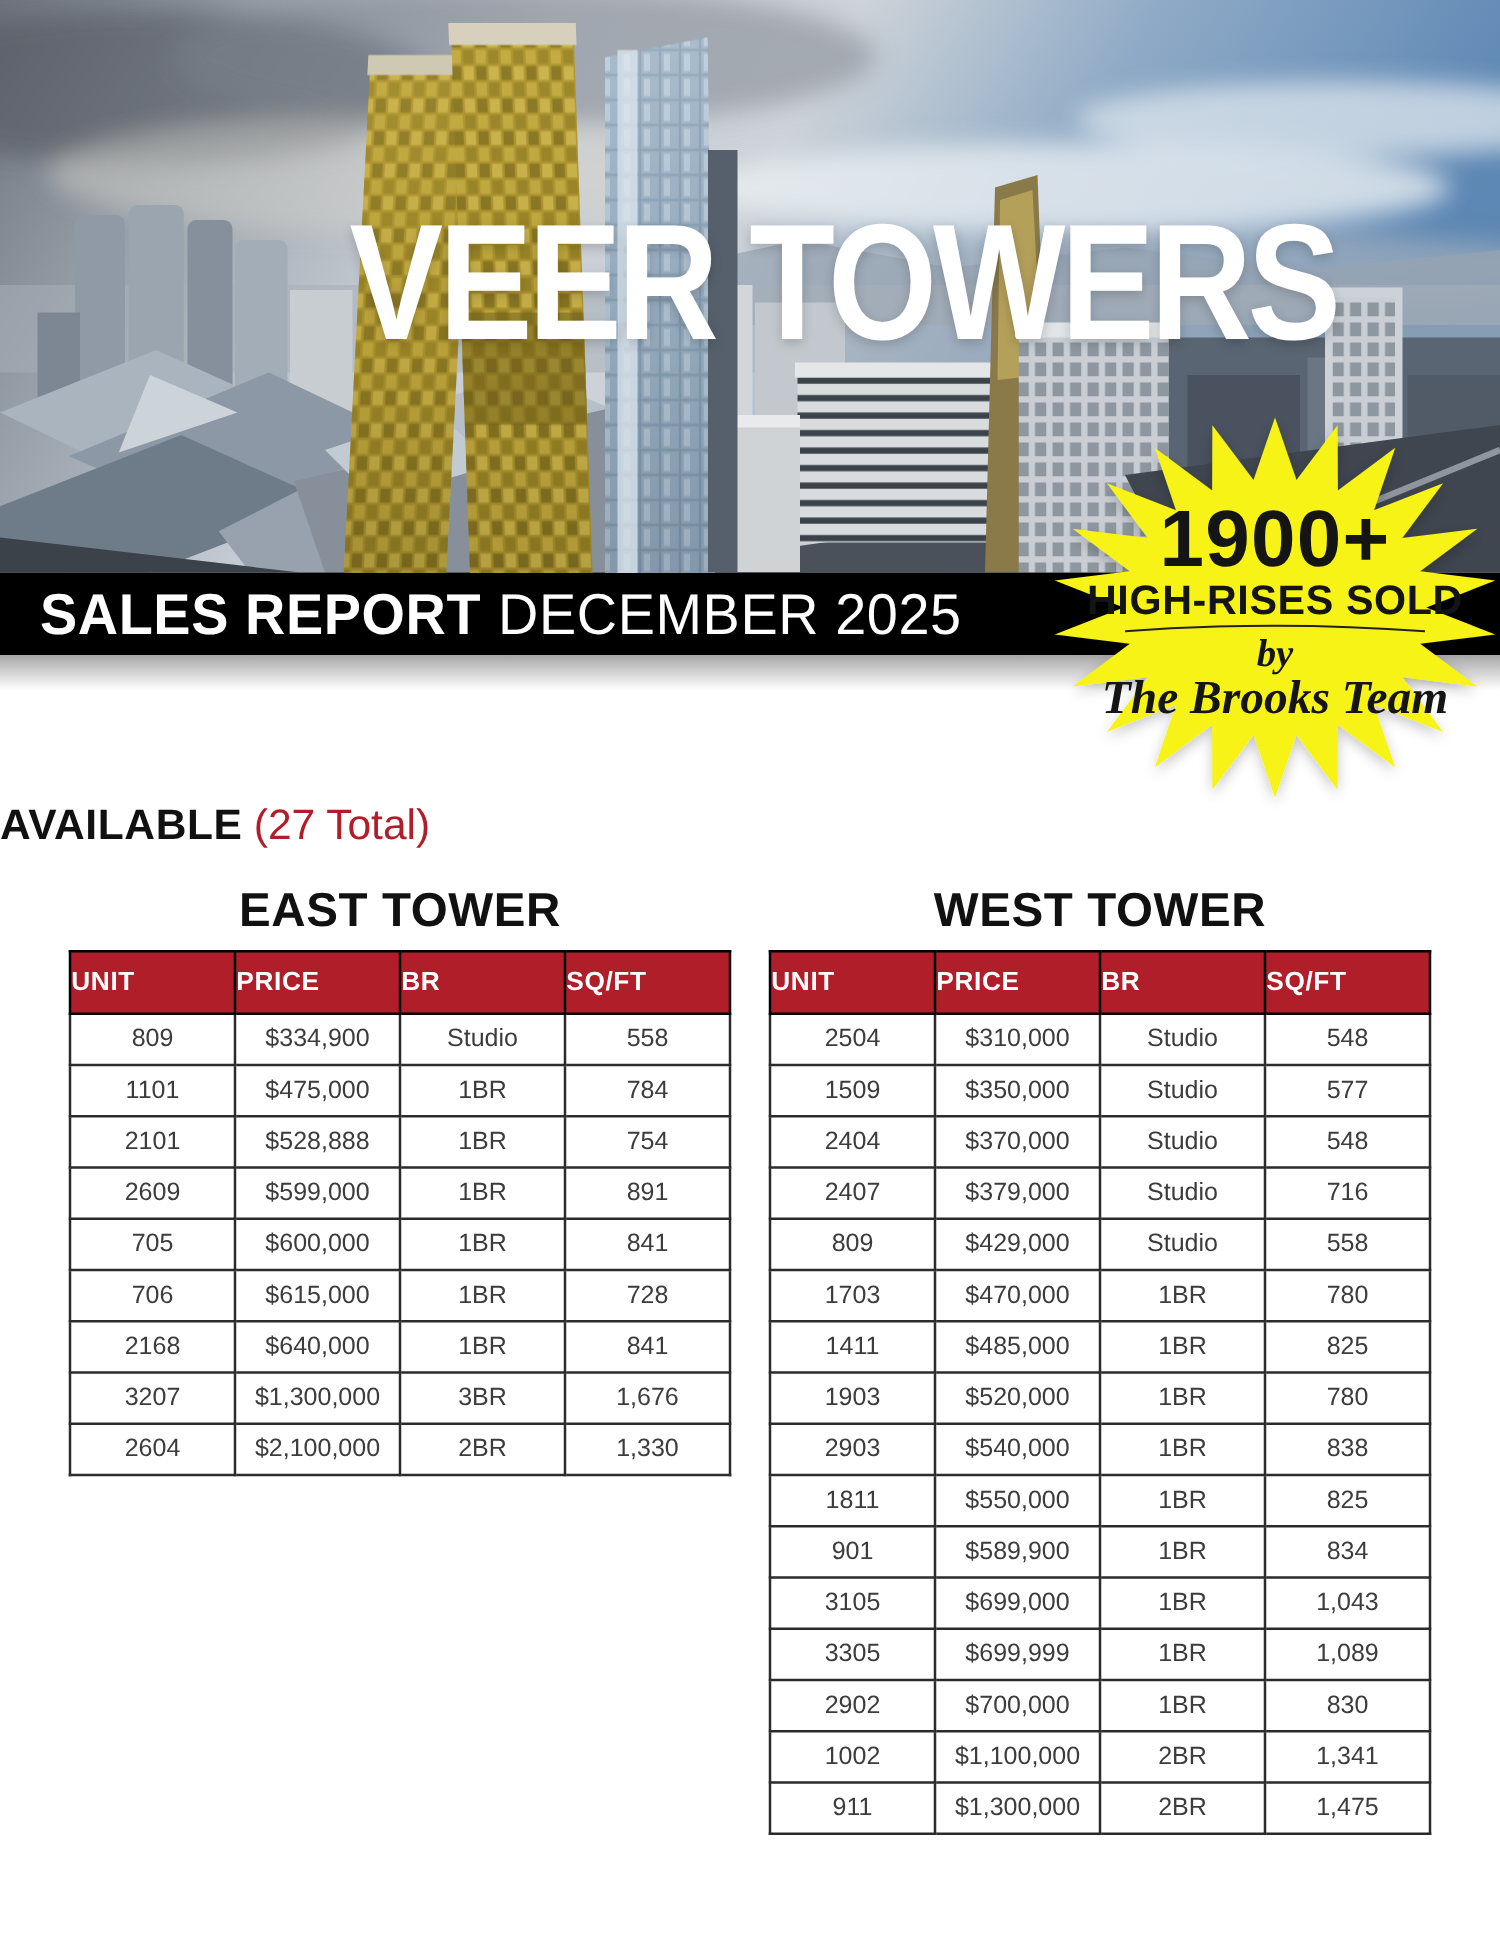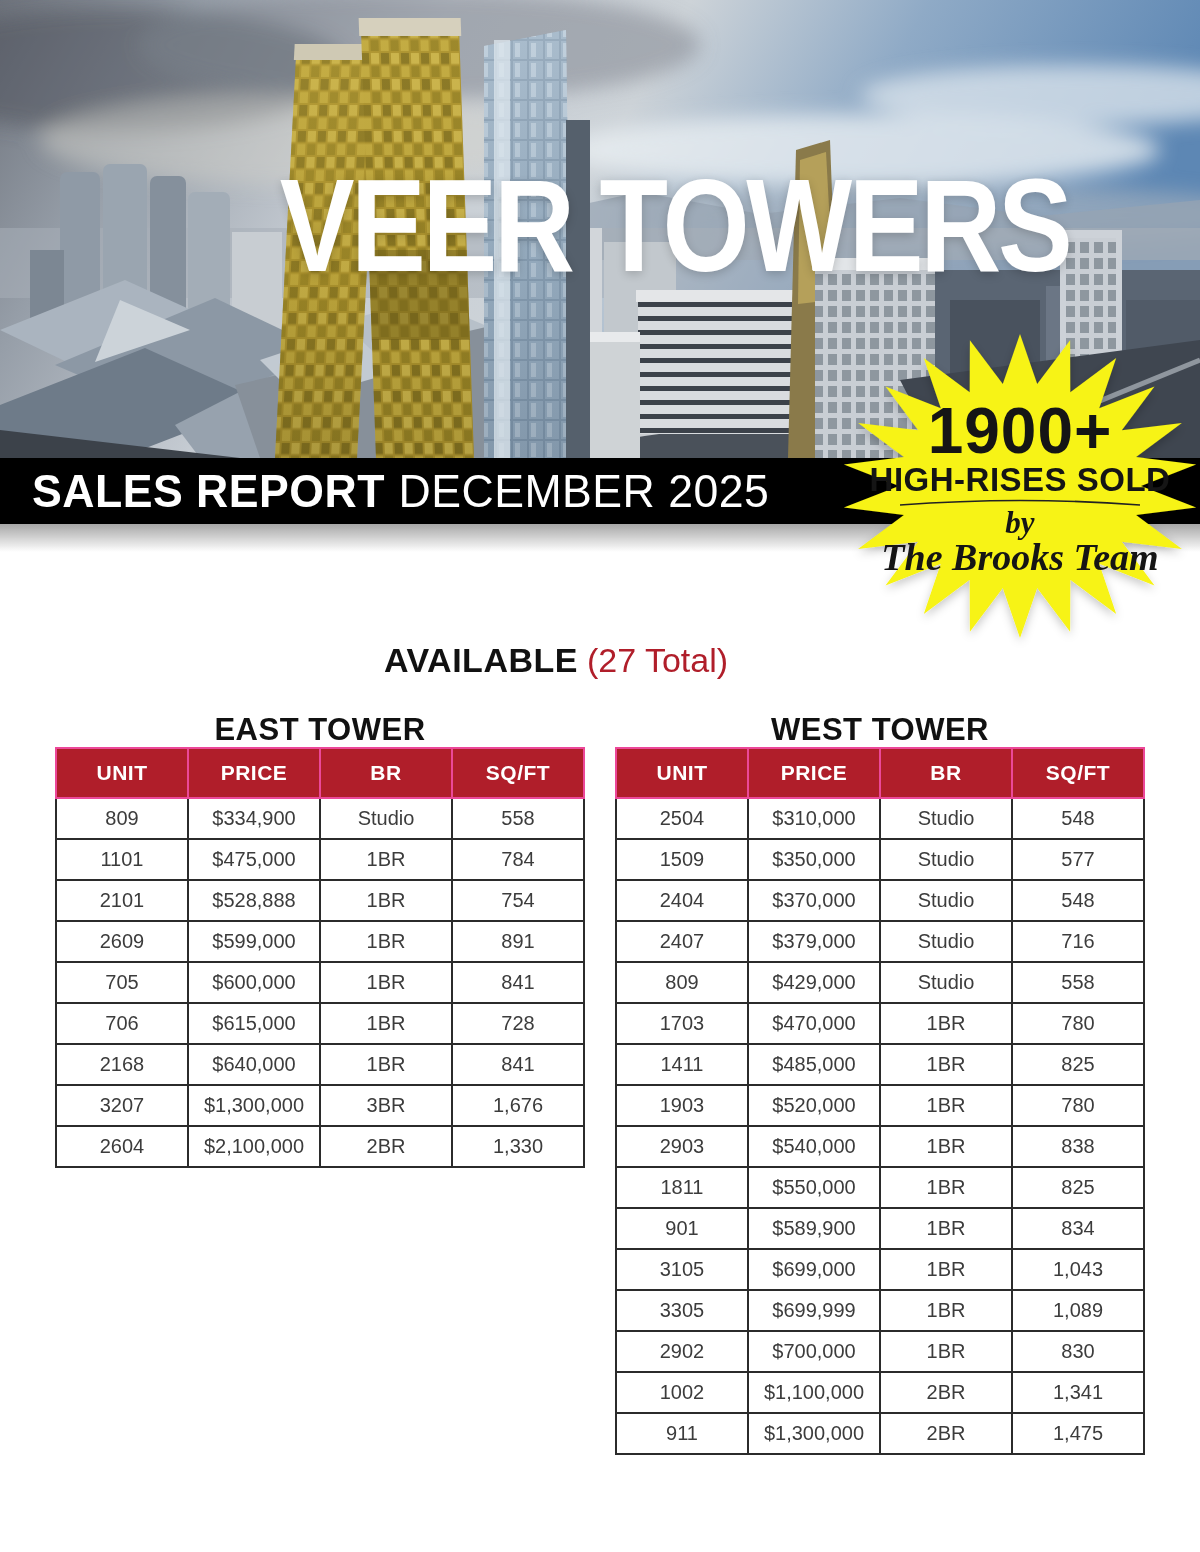--- a/index.html
+++ b/index.html
@@ -28,32 +28,32 @@
   
   .badge { position:absolute; top:333px; left:838px; width:364px; height:310px; }
   .badge svg { display:block; width:364px; height:310px; overflow:visible; }
   .badge text { fill:#151515; }
   .badge .t-count { font-family:"Liberation Sans",sans-serif; font-weight:800; font-size:64px; letter-spacing:1px; }
   .badge .t-sold  { font-family:"Liberation Sans",sans-serif; font-weight:800; font-size:33px; letter-spacing:0.5px; }
   .badge .t-by    { font-family:"Liberation Serif",serif; font-style:italic; font-weight:700; font-size:31px; }
   .badge .t-team  { font-family:"Liberation Serif",serif; font-style:italic; font-weight:700; font-size:38px; }
 
   
-  .available { position:absolute; top:640px; left:0; width:1112px; text-align:center; font-size:34px; line-height:40px; }
+  .available { position:absolute; top:640px; left:0; width:1112px; text-align:left; font-size:34px; line-height:40px; }
   .available .lbl { font-weight:700; color:#111111; letter-spacing:0.5px; }
   .available .cnt { font-weight:400; color:var(--accent-red,#B01E2A); margin-left:9px; }
 
   
   .tables { position:absolute; top:712px; left:0; width:1200px; display:flex; justify-content:center; gap:30px; }
   .tower { width:530px; }
-  .tower-title { text-align:center; font-size:31px; font-weight:700; color:#111111; letter-spacing:0.5px;
-                 line-height:35px; }
+  .tower-title { text-align:center; font-size:38px; font-weight:700; color:#111111; letter-spacing:0.5px;
+                 line-height:35px; margin-bottom:13px; }
   table.sales { width:530px; border-collapse:collapse; table-layout:fixed; border:2px solid #2b2b2b; background:#fff; }
   table.sales th { background:var(--accent-red,#B01E2A); color:#ffffff; font-size:21px; font-weight:700;
-                   letter-spacing:0.5px; height:50px; border:2px solid #ec4899; text-align:center; }
+                   letter-spacing:0.5px; height:50px; border:2px solid #000000; text-align:left; }
   table.sales td { font-size:20px; color:#3c3c3c; text-align:center; height:41px; border:2px solid #2b2b2b;
                    background:#ffffff; }
 </style>
 </head>
 <body>
 
 <div class="page">
 
   <div class="hero">
     <svg viewBox="0 0 1200 458" preserveAspectRatio="none">

